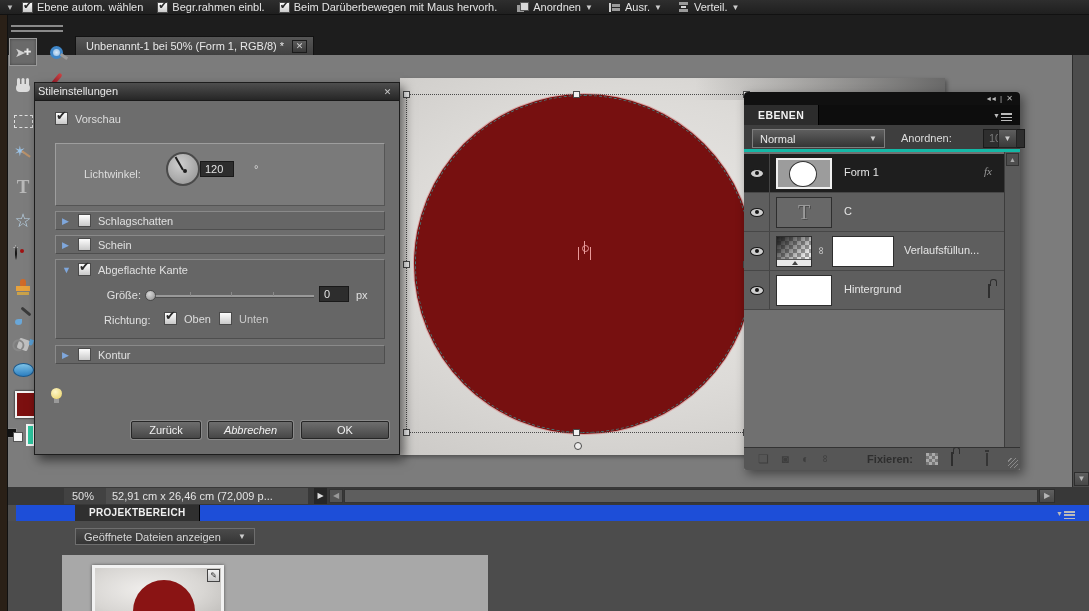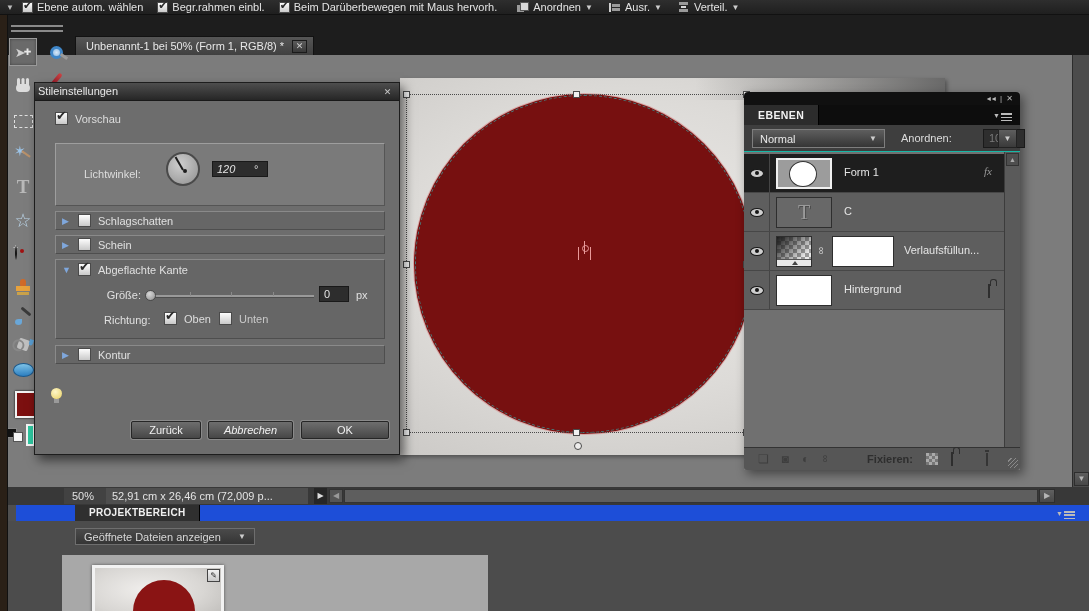--- a/index.html
+++ b/index.html
@@ -134,21 +134,21 @@
   .bulb::after { content:''; position:absolute; left:3px; bottom:0; width:5px; height:4px; background:#9a9a9a; }
   #info-row a { color:#4da3e8; text-decoration:none; }
   .dlg-btn { position:absolute; top:338px; height:18px; background:linear-gradient(#6e6e6e,#474747); border:1px solid #262626; box-shadow:0 0 0 1px #8a8a8a; border-radius:2px; color:#f0f0f0; text-align:center; line-height:16px; }
 
   
   #layers-panel { left:744px; top:92px; width:276px; height:378px; z-index:40; box-shadow:3px 4px 10px rgba(0,0,0,.45); }
   #lp-collapse { position:absolute; left:0; top:0; width:100%; height:13px; background:#101010; border-radius:4px 4px 0 0; color:#bbb; font-size:8px; text-align:right; padding:2px 6px 0 0; letter-spacing:1px; }
   #lp-tabrow { position:absolute; left:0; top:13px; width:100%; height:20px; background:#0d0d0d; }
   #lp-tab { position:absolute; left:0; top:0; height:20px; background:#2c2c2c; border-right:1px solid #000; color:#f2f2f2; font-weight:bold; font-size:10.5px; line-height:20px; padding:0 14px; letter-spacing:.4px; }
   #lp-menu { position:absolute; right:8px; top:6px; }
-  #lp-controls { position:absolute; left:0; top:33px; width:100%; height:27px; background:#3e3e3e; border-bottom:1px solid #14b8a6; }
+  #lp-controls { position:absolute; left:0; top:33px; width:100%; height:27px; background:#3e3e3e; border-bottom:3px solid #14b8a6; }
   #blend-select { position:absolute; left:8px; top:4px; width:133px; height:19px; background:linear-gradient(#5e5e5e,#353535); border:1px solid #7e7e7e; color:#e8e8e8; display:flex; align-items:center; justify-content:space-between; padding:0 7px; }
   #opacity-label { position:absolute; left:157px; top:7px; color:#dcdcdc; }
   #opacity-box { position:absolute; left:212px; top:4px; width:42px; height:19px; background:#2e2e2e; border:1px solid #1a1a1a; color:#7a7a7a; line-height:17px; padding-left:5px;margin-left:27px; }
   #opacity-dd { position:absolute; left:254px; top:4px; width:19px; height:19px; background:linear-gradient(#5e5e5e,#3a3a3a); border:1px solid #222; color:#ccc; font-size:8px; text-align:center; line-height:18px; }
   #lp-list { position:absolute; left:0; top:60px; width:100%; height:295px; background:#707070; }
   .lrow { position:absolute; left:0; width:260px; height:39px; background:#5e5e5e; border-bottom:1px solid #474747; }
   .lrow.sel { background:#1e1e1e; }
   .eye-cell { position:absolute; left:0; top:0; width:26px; height:100%; border-right:1px solid #454545; display:flex; align-items:center; justify-content:center; }
   .eyeicon { width:14px; height:9px; border:1px solid #161616; border-radius:50%; background:#cfcfcf; position:relative; }
   .eyeicon::before { content:''; position:absolute; left:4px; top:1.5px; width:4px; height:4px; border-radius:50%; background:#161616; }
@@ -308,21 +308,21 @@
         </span>
       <span>Vorschau</span>
     </div>
 
     <div id="angle-panel">
       <span class="abs" style="left:28px; top:24px;">Lichtwinkel:</span>
       <div id="dial">
         <div class="needle"></div>
         <div class="pivot"></div>
       </div>
-      <span class="val-box abs" style="left:156px; top:17px; width:56px;font-style:italic;">120</span>
+      <span class="val-box abs" style="left:144px; top:17px; width:34px;">120</span>
       <span class="abs" style="left:198px; top:19px;">°</span>
     </div>
 
     <div class="section-row" style="top:128px;">
       <span class="tri">▶</span>
       <span class="cb dlg"></span>
       <span>Schlagschatten</span>
     </div>
     <div class="section-row" style="top:152px;">
       <span class="tri">▶</span>

